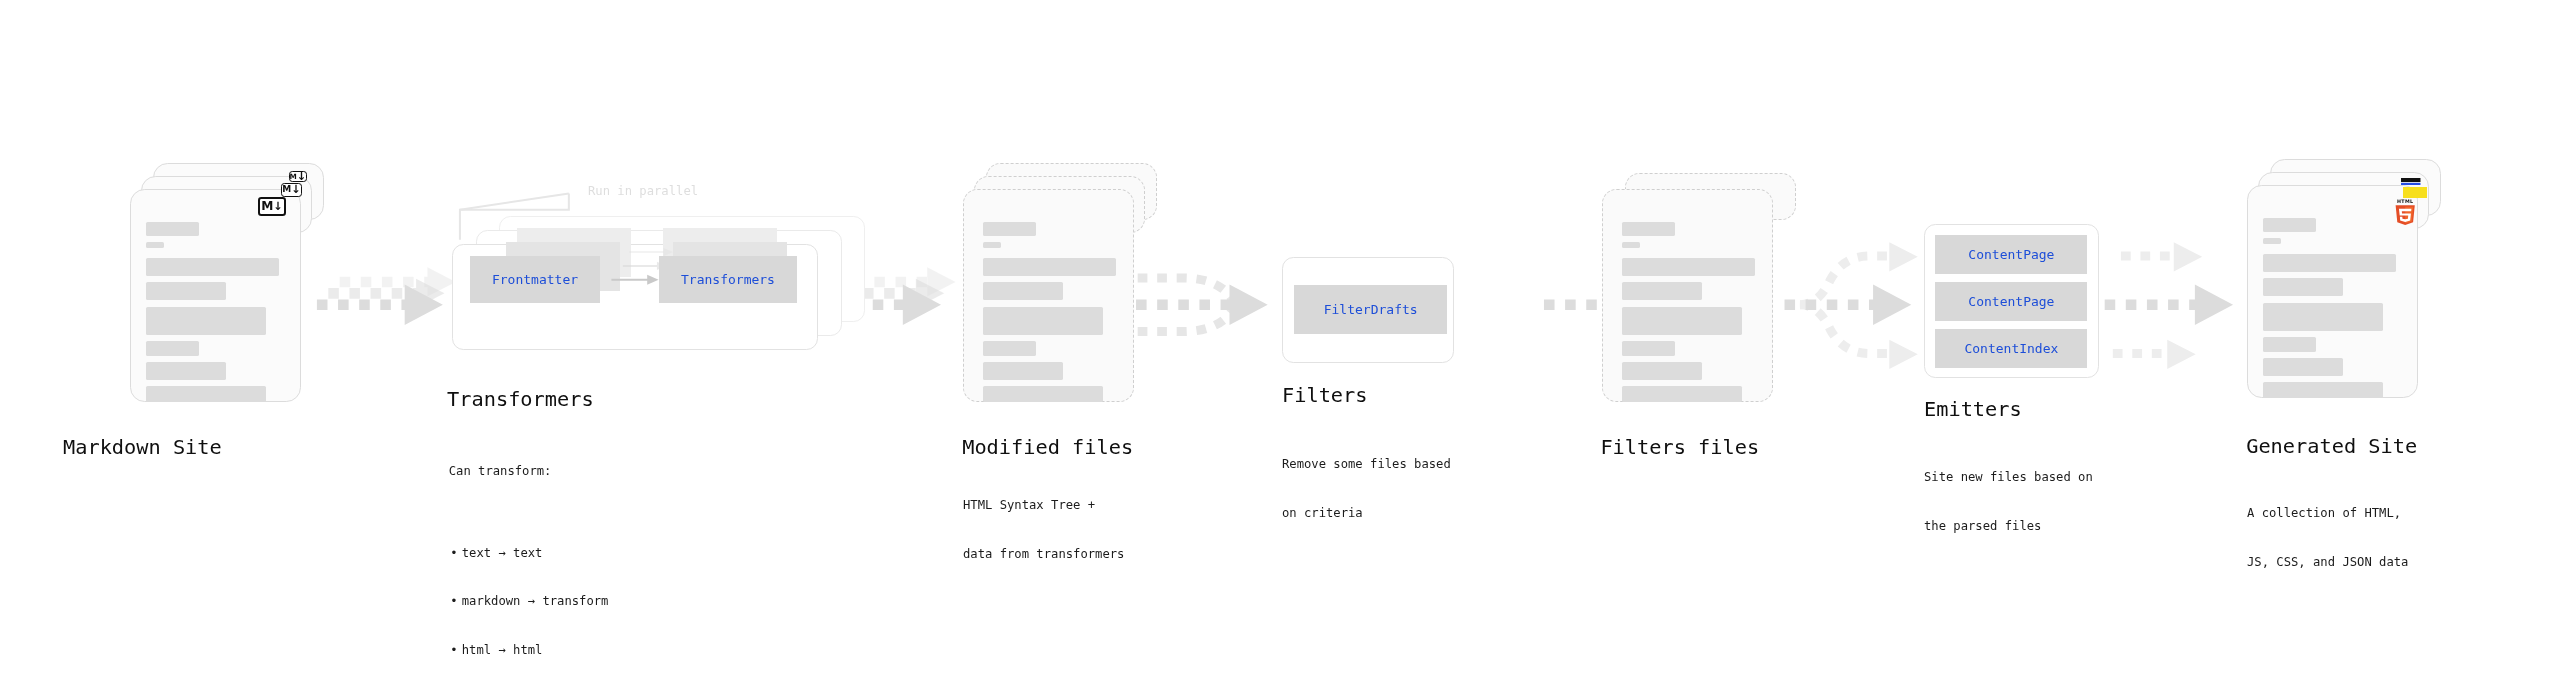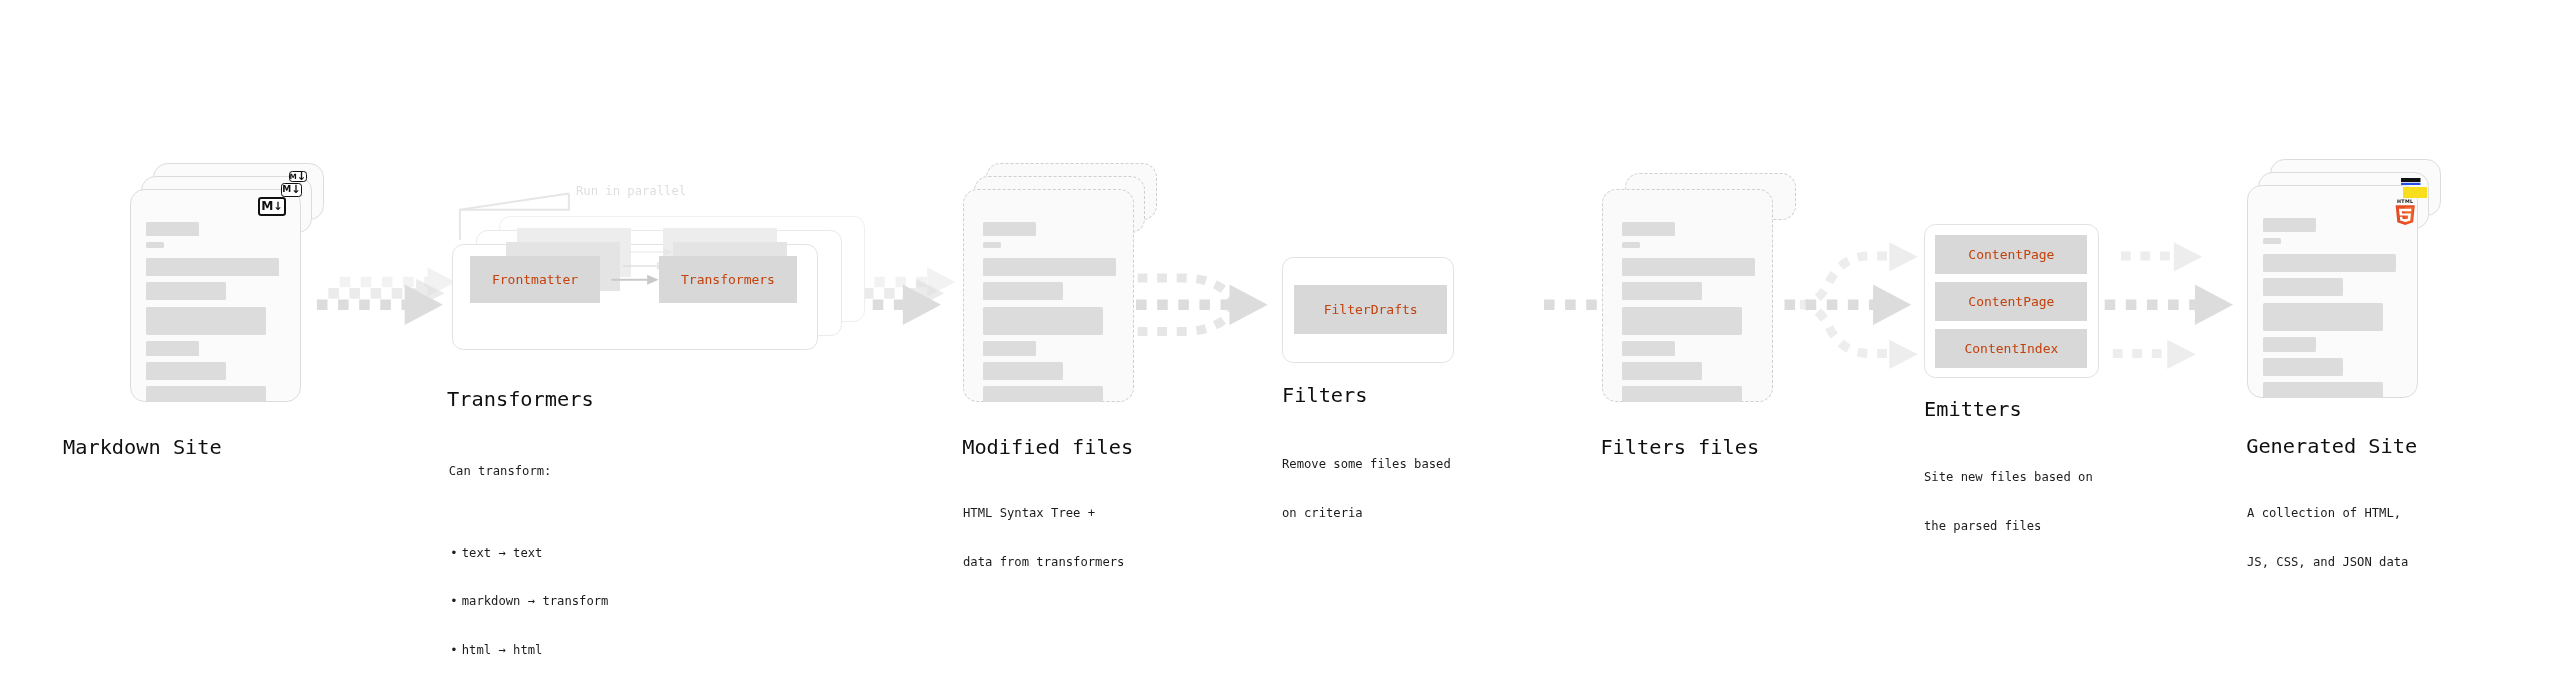--- a/index.html
+++ b/index.html
@@ -90,21 +90,21 @@
     border: 1.6px solid #e2e2e2;
     border-radius: 11.4px;
     background: #ffffff;
   }
   .chip {
     position: absolute;
     background: #d8d8d8;
     border-radius: 0;
     display: flex; align-items: center; justify-content: center;
     font-size: 13px;
-    color: #c2410c;
+    color: #1d4ed8;
     white-space: nowrap;
   }
   .chip.ghost2 { background: #e4e4e4; }
   .chip.ghost3 { background: #ededed; }
 
   .runlabel {
     position: absolute;
     font-size: 12.2px;
     color: #dedede;
     white-space: nowrap;
@@ -225,21 +225,21 @@
         <div class="bar" style="left:16.3px;  top:173px; width:80px;  height:18px;"></div>
         <div class="bar" style="left:16.3px;  top:197px; width:120px; height:16.3px;"></div>
       </div>
     </div>
 
     <div class="title" style="left:-67px; top:272px;">Markdown Site</div>
   </div>
 
   <div class="node" style="left:452px; top:195px;">
 
-    <div class="runlabel" style="left:124px; top:-10.6px;">Run in parallel</div>
+    <div class="runlabel" style="left:136px; top:-10.6px;">Run in parallel</div>
 
     <div class="groupbox" style="left:47px; top:21px; width:366px; height:106px; border-color:#efefef;"></div>
     <div class="groupbox" style="left:23.6px; top:35px; width:366px; height:106px; border-color:#eaeaea;"></div>
     <div class="groupbox" style="left:0px;  top:49px; width:366px; height:106px; border-color:#e2e2e2;"></div>
 
     <div class="chip ghost3" style="left:65px; top:32.5px; width:114px; height:49px;"></div>
     <div class="chip ghost3" style="left:211px; top:32.5px; width:114px; height:49px;"></div>
     <div class="chip ghost2" style="left:54px; top:47px; width:114px; height:49px;"></div>
     <div class="chip ghost2" style="left:221px; top:47px; width:114px; height:49px;"></div>
 
@@ -289,21 +289,21 @@
         <div class="bar" style="left:19.5px; top:93px; width:80px;  height:18px;"></div>
         <div class="bar" style="left:19.5px; top:118px; width:120px; height:28px;"></div>
         <div class="bar" style="left:19.5px; top:152px; width:53px;  height:14.6px;"></div>
         <div class="bar" style="left:19.5px; top:173px; width:80px;  height:18px;"></div>
         <div class="bar" style="left:19.5px; top:197px; width:120px; height:16.3px;"></div>
       </div>
     </div>
 
     <div class="title" style="left:-0.8px; top:272px;">Modified files</div>
 
-    <div class="caption" style="left:0px; top:310px;">
+    <div class="caption" style="left:0px; top:302px;">
       <div>HTML Syntax Tree +</div>
       <div>data from transformers</div>
     </div>
   </div>
 
   <div class="node" style="left:1282px; top:257px;">
     <div class="groupbox" style="left:0; top:0; width:172px; height:106px;"></div>
     <div class="chip" style="left:12.2px; top:28px; width:153px; height:49px;">
       <span>FilterDrafts</span>
     </div>

